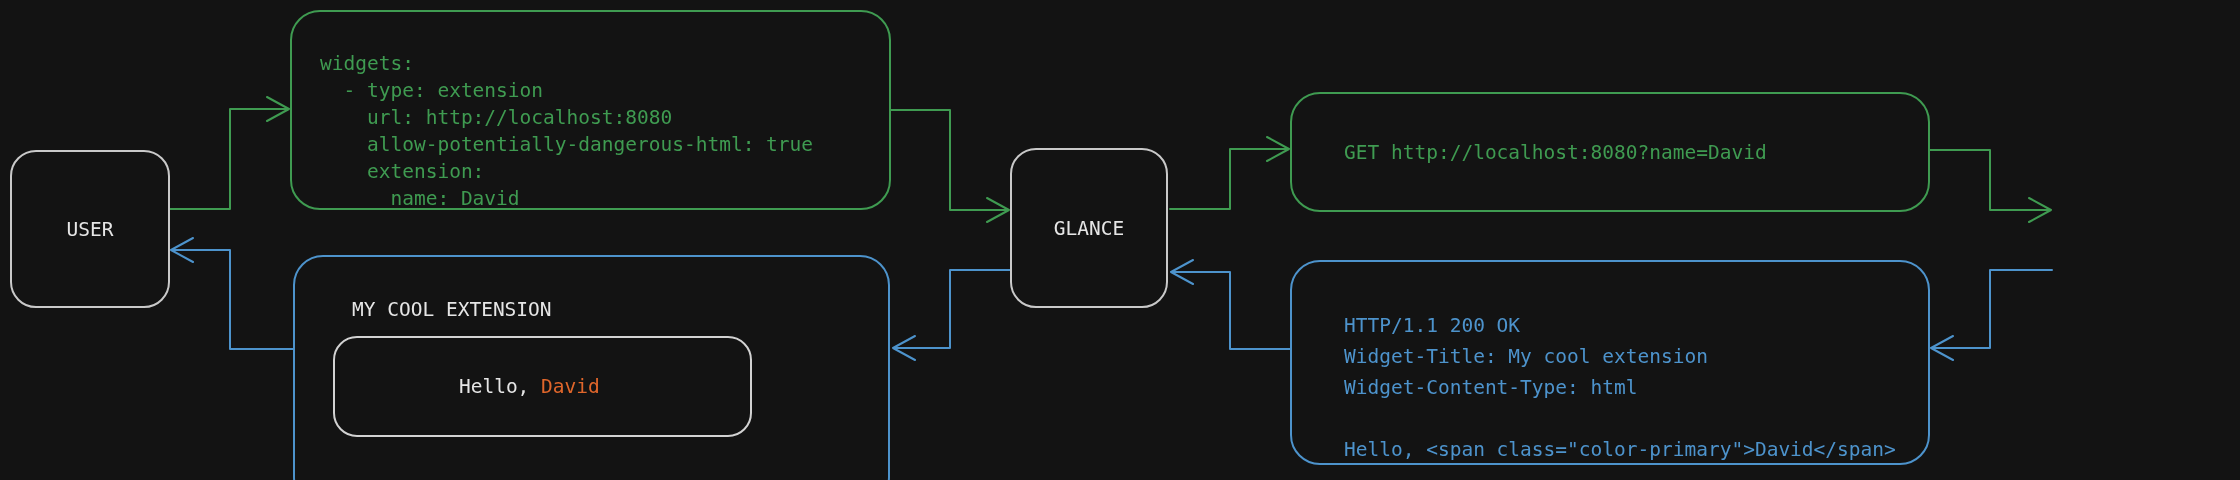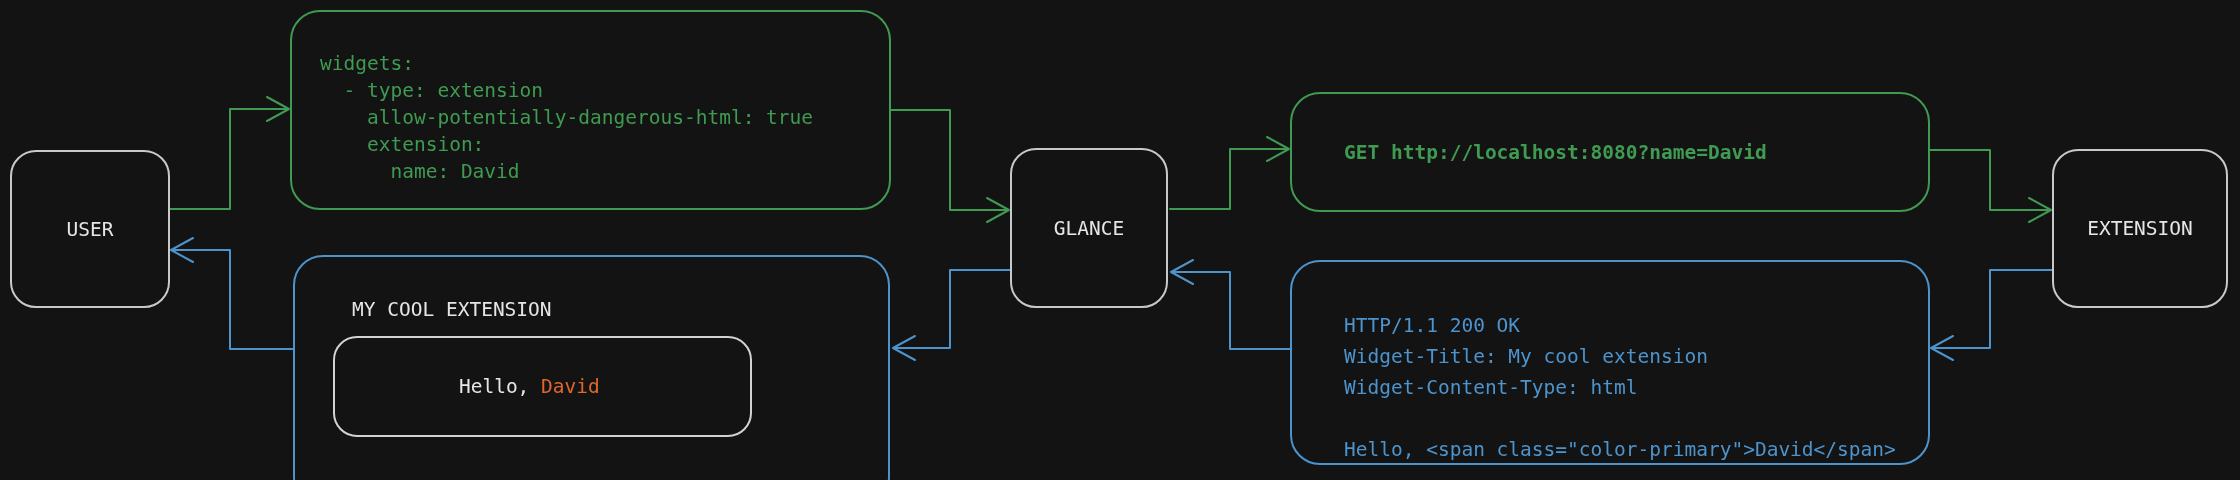--- a/index.html
+++ b/index.html
@@ -62,21 +62,21 @@
   .widget-box   { left: 293px;  top: 255px; width: 597px; height: 252px; }
 
   .code {
     color: #3f9b51;
     font-size: 19.5px;
   }
   .config-box .code { padding: 38px 0 0 28px; }
   .config-box .code-line { line-height: 27px; min-height: 27px; white-space: pre; }
 
   .request-box .code { padding: 0; }
-  .request-box .code-line { white-space: pre; font-weight: bold; }
+  .request-box .code-line { white-space: pre; }
 
   .response-box .code { padding: 48px 0 0 52px; color: #4d93cc; }
   .response-box .code-line { line-height: 31px; min-height: 31px; white-space: pre; color: #4d93cc; }
 
   .widget-title {
     position: absolute;
     left: 57px;
     top: 39px;
     color: #e6e6e6;
     font-size: 19.5px;
@@ -120,28 +120,26 @@
   </svg>
 
   <div class="node node-glance">
     <span>GLANCE</span>
   </div>
 
   <div class="node node-user">
     <span>USER</span>
   </div>
 
-  <div class="node node-extension">
-    <span>EXTENSION</span>
-  </div>
 
   <div class="box box-green config-box">
     <div class="code">
       <div class="code-line">widgets:</div>
       <div class="code-line">  - type: extension</div>
+      <div class="code-line">    url: http://localhost:8080</div>
       <div class="code-line">    allow-potentially-dangerous-html: true</div>
       <div class="code-line">    extension:</div>
       <div class="code-line">      name: David</div>
     </div>
   </div>
 
   <div class="box box-green request-box">
     <div class="code">
       <div class="code-line">GET http://localhost:8080?name=David</div>
     </div>

